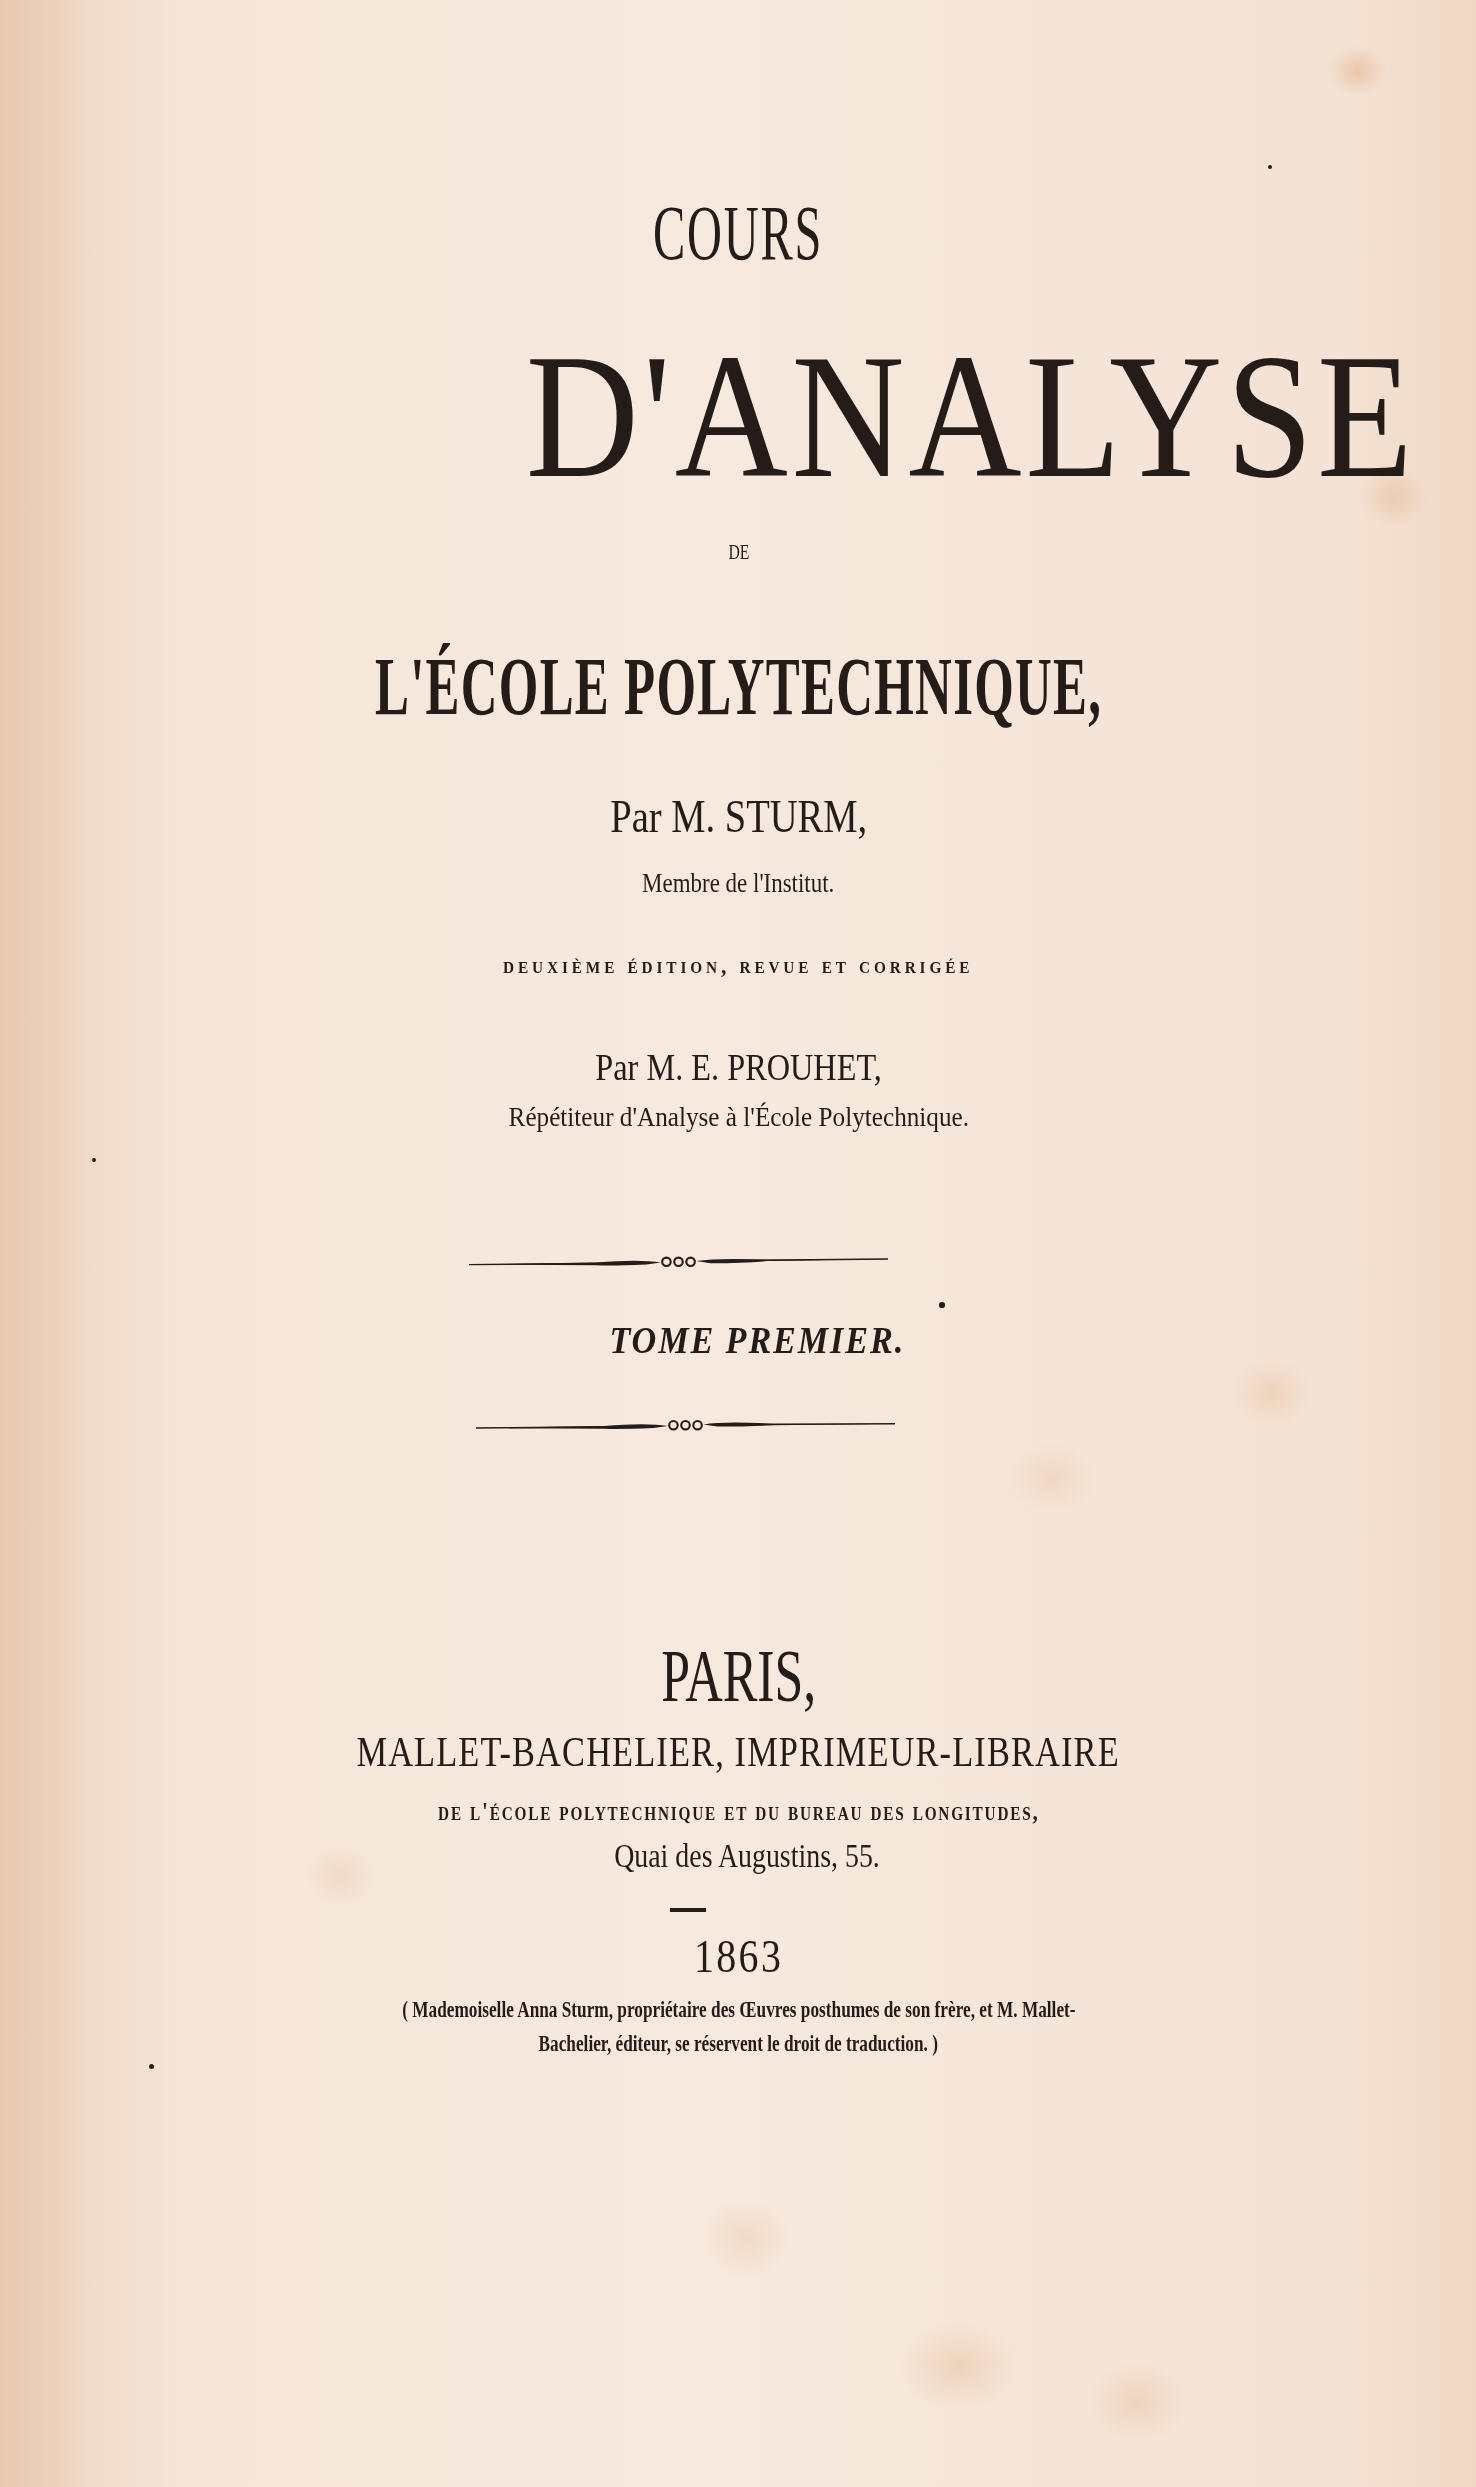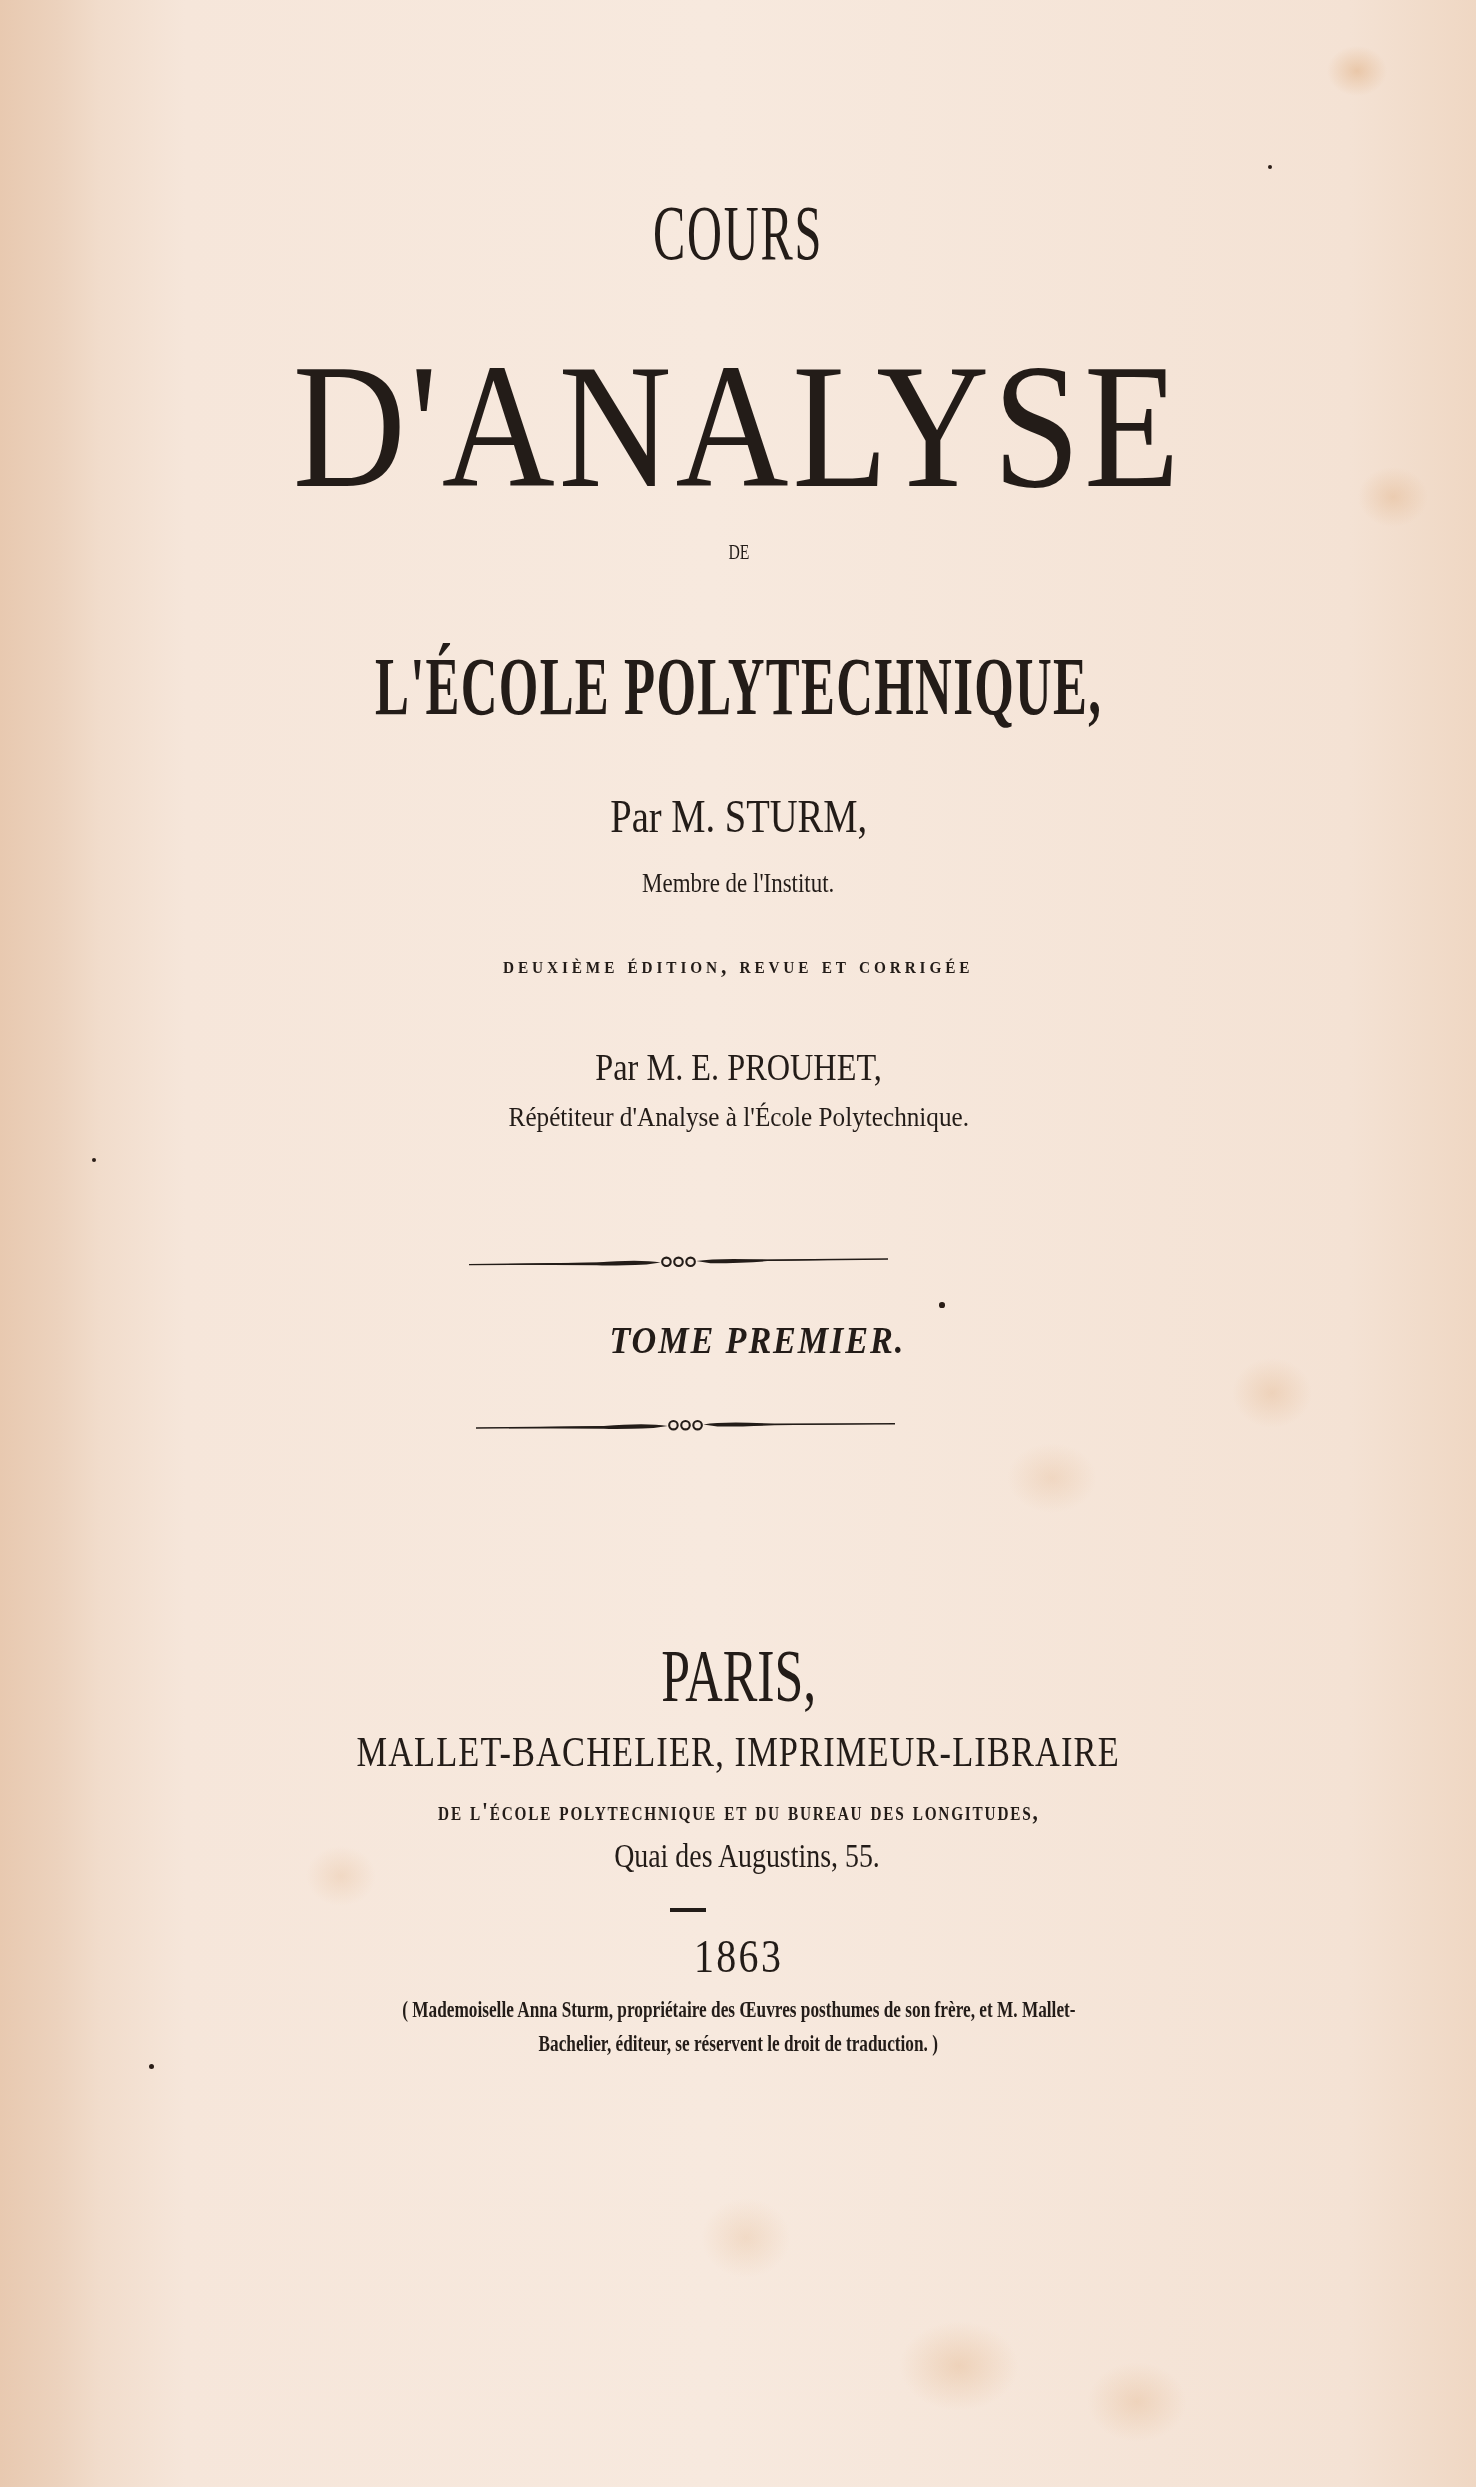--- a/index.html
+++ b/index.html
@@ -22,21 +22,21 @@
       radial-gradient(ellipse 50px 43px at 341px 1876px, rgba(214,150,90,0.18), transparent 70%),
       linear-gradient(90deg, #e8c9b0 0px, #ecd2bd 57px, #f1dccb 99px, #f6e6da 185px, #f7e9de 711px, #f4e2d4 1350px, #efd7c3 1477px);
   }
   .col {
     position: absolute; left: 0; right: 0; text-align: center;
   }
   .cond { display: inline-block; transform-origin: center; }
 
   .title-cours { top: 188px; font-size: 78px; letter-spacing: 2.8px; }
   .title-cours .cond { transform: scaleX(0.62); }
-  .title-analyse { top: 337px; font-size: 178px; line-height: 1; }
+  .title-analyse { top: 327px; font-size: 178px; line-height: 1; text-align: right; }
   .title-analyse .cond { transform: scaleX(0.88); letter-spacing: 4.3px; }
   .title-de { top: 540px; font-size: 21px; }
   .title-de .cond { transform: scaleX(0.75); }
   .title-ecole { top: 618px; font-size: 82px; font-weight: bold; margin-top: 22px; }
   .title-ecole .cond { transform: scaleX(0.62); letter-spacing: 2.1px; }
 
   .author { top: 789px; font-size: 47px; }
   .author .cond { transform: scaleX(0.82); }
   .author-role { top: 867px; font-size: 28px; }
   .author-role .cond { transform: scaleX(0.82); }

